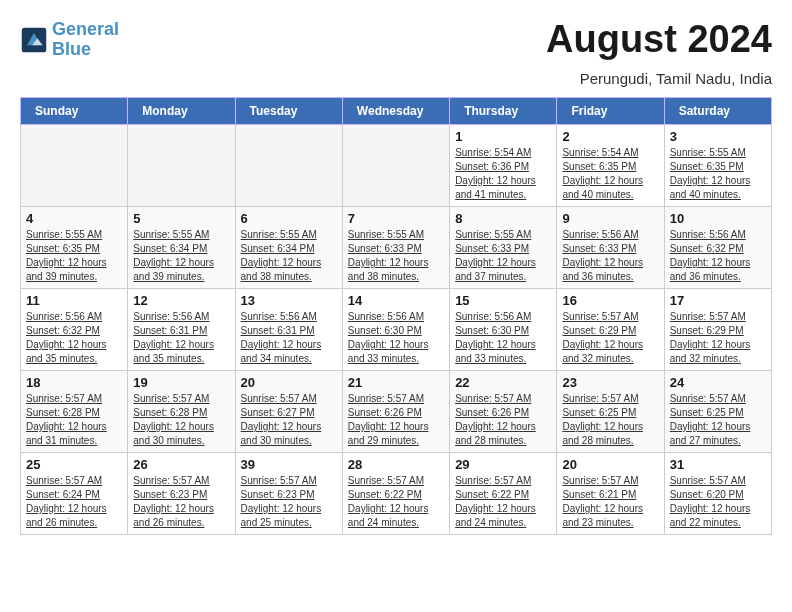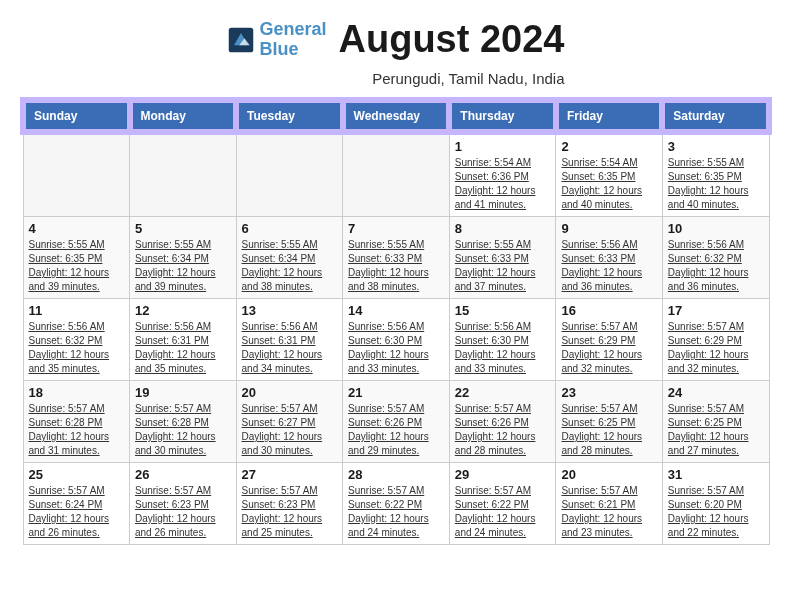--- a/index.html
+++ b/index.html
@@ -5,21 +5,21 @@
     * { margin: 0; padding: 0; box-sizing: border-box; }
     body {
       font-family: Arial, sans-serif;
       background: #fff;
       width: 792px;
       min-height: 612px;
       padding: 20px;
     }
     .header {
       display: flex;
-      justify-content: center;
+      justify-content: space-between;
       align-items: flex-start;
       margin-bottom: 10px;
     }
     .logo {
       display: flex;
       align-items: center;
     }
     .logo-text {
       font-size: 18px;
       font-weight: bold;
@@ -50,25 +50,25 @@
       margin-top: 12px;
     }
     table {
       width: 100%;
       border-collapse: collapse;
       font-size: 11px;
     }
     th {
       background-color: #3a6db5;
       color: #fff;
-      padding: 6px 8px;
+      padding: 6px 14px;
       text-align: left;
       font-size: 12px;
       font-weight: bold;
-      border: 6px solid #c4b5fd;
+      border: 1px solid #c4b5fd;
     }
     td {
       border: 1px solid #ccc;
       vertical-align: top;
       padding: 4px 5px;
       height: 80px;
       width: 107px;
       background: #fff;
     }
     td.empty {
@@ -239,21 +239,21 @@
       <tr>
         <td>
           <div class="day-number">25</div>
           <div class="day-info">Sunrise: 5:57 AM<br>Sunset: 6:24 PM<br>Daylight: 12 hours<br>and 26 minutes.</div>
         </td>
         <td>
           <div class="day-number">26</div>
           <div class="day-info">Sunrise: 5:57 AM<br>Sunset: 6:23 PM<br>Daylight: 12 hours<br>and 26 minutes.</div>
         </td>
         <td>
-          <div class="day-number">27</div>
+          <div class="day-number">39</div>
           <div class="day-info">Sunrise: 5:57 AM<br>Sunset: 6:23 PM<br>Daylight: 12 hours<br>and 25 minutes.</div>
         </td>
         <td>
           <div class="day-number">28</div>
           <div class="day-info">Sunrise: 5:57 AM<br>Sunset: 6:22 PM<br>Daylight: 12 hours<br>and 24 minutes.</div>
         </td>
         <td>
           <div class="day-number">29</div>
           <div class="day-info">Sunrise: 5:57 AM<br>Sunset: 6:22 PM<br>Daylight: 12 hours<br>and 24 minutes.</div>
         </td>

